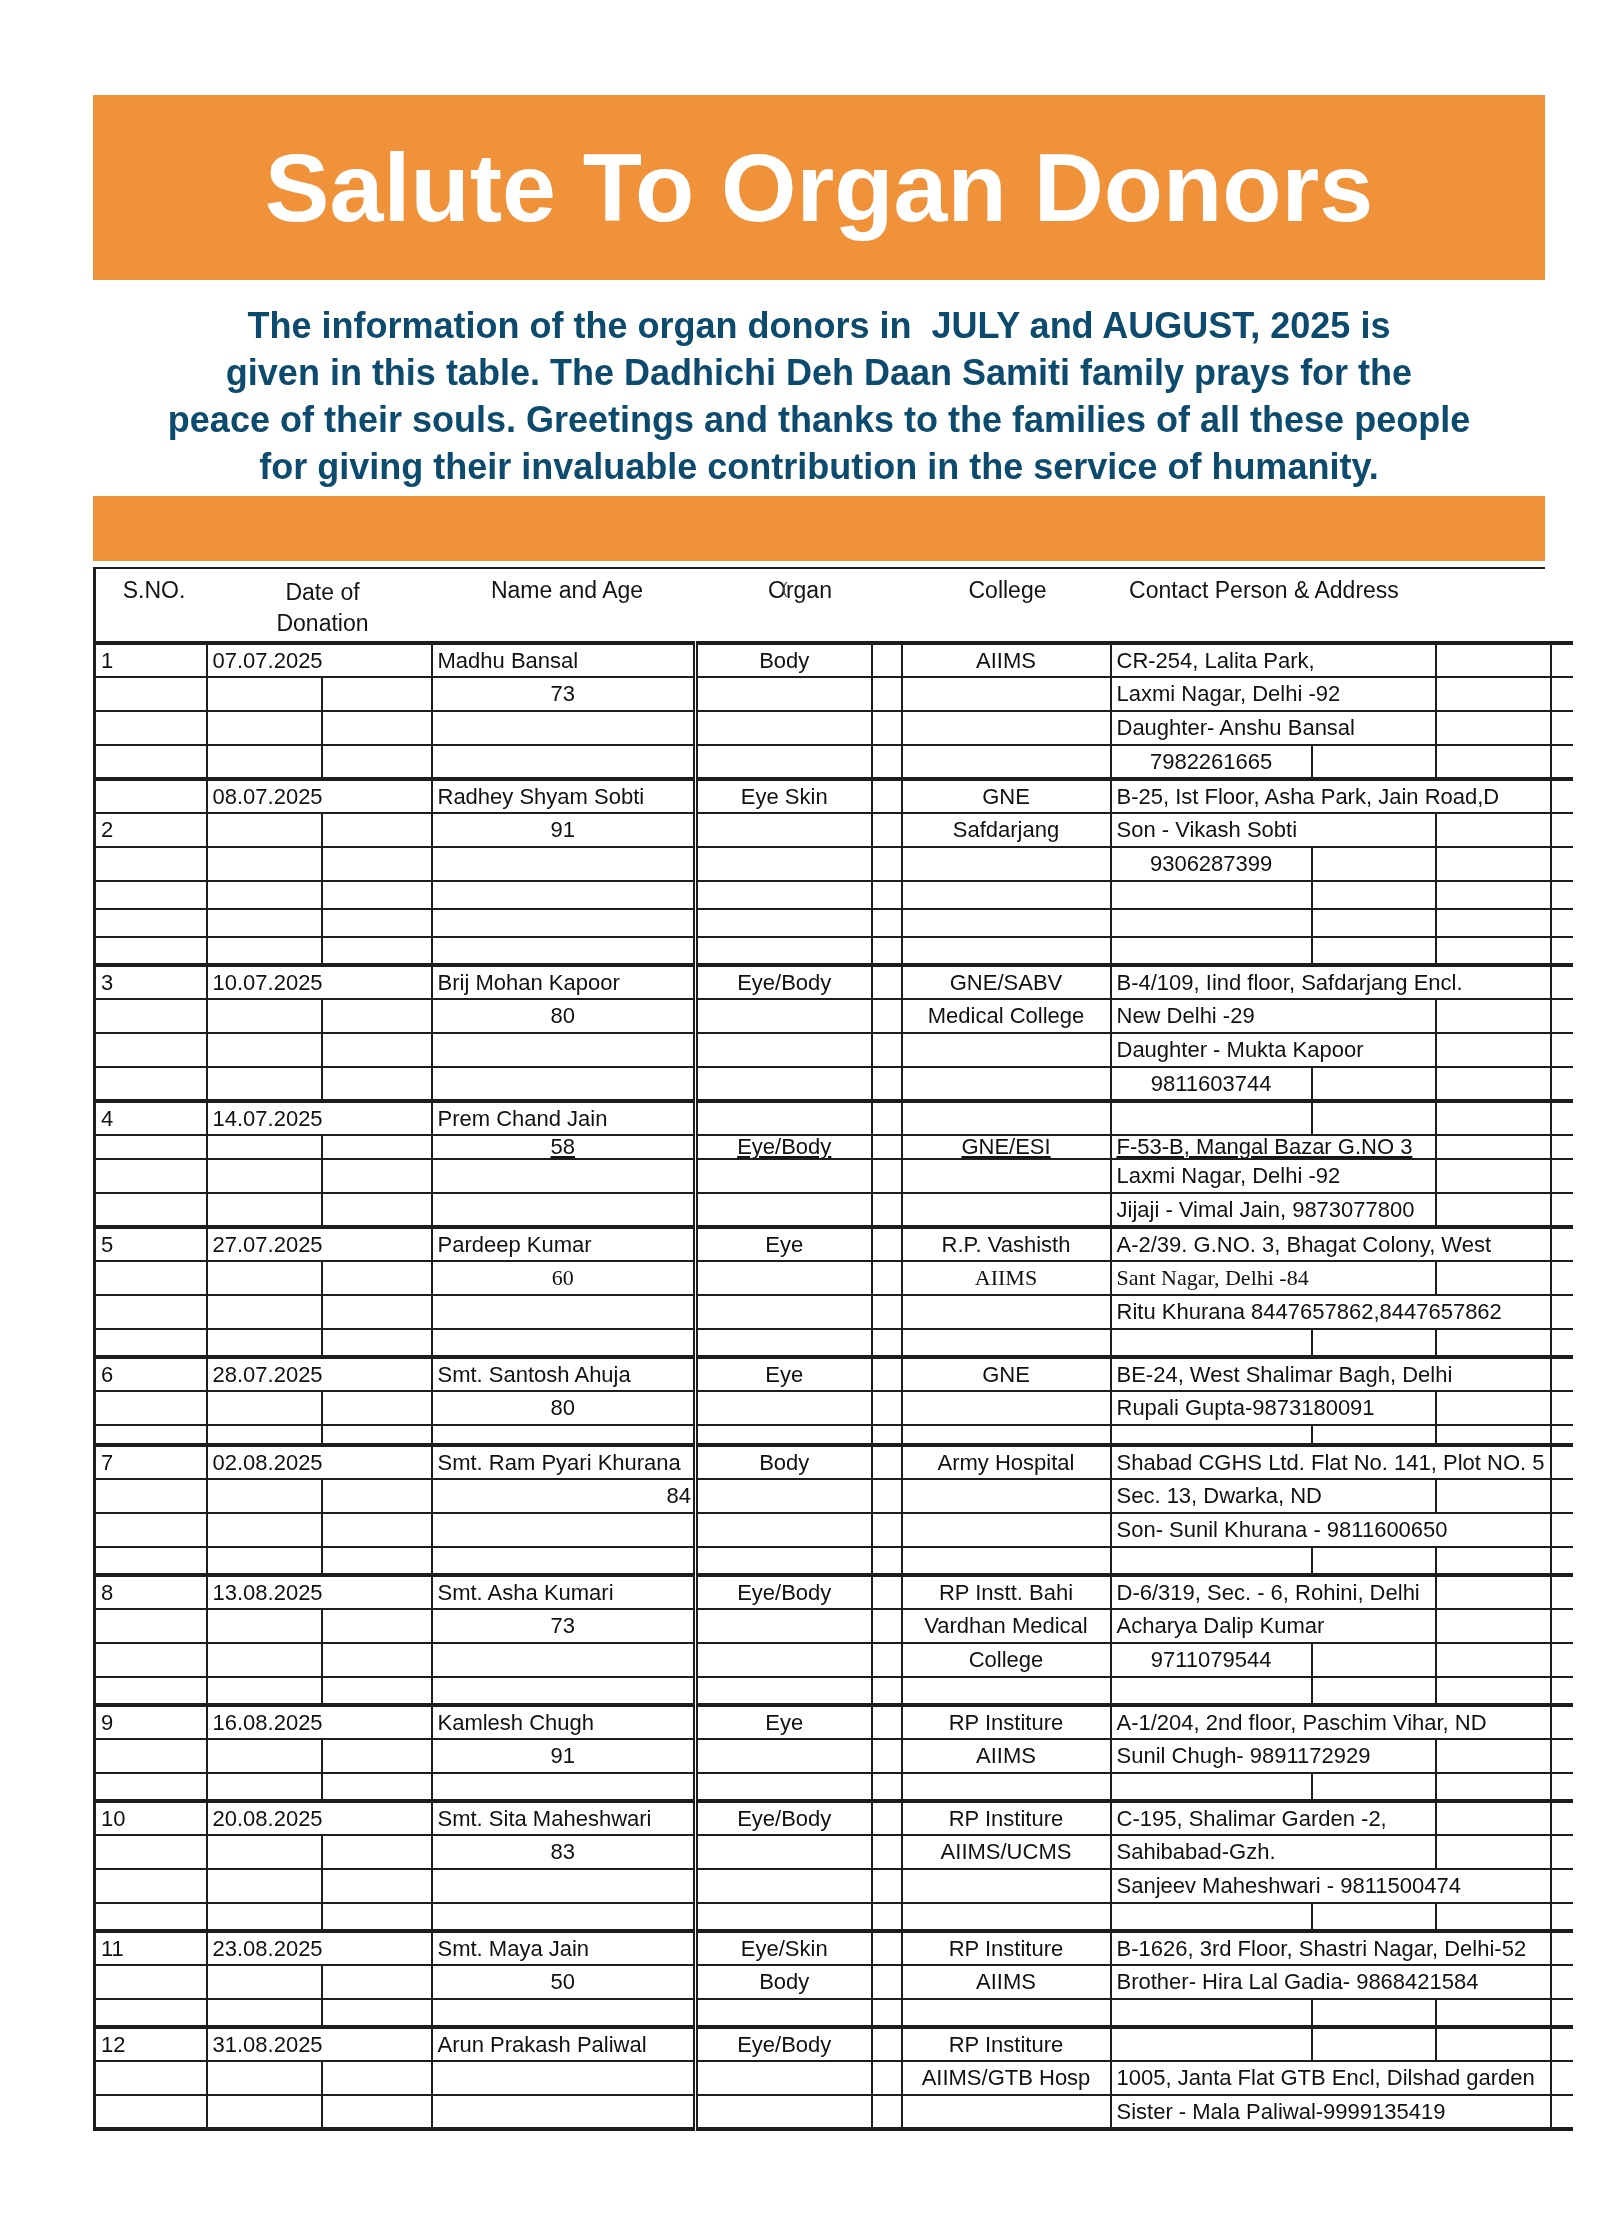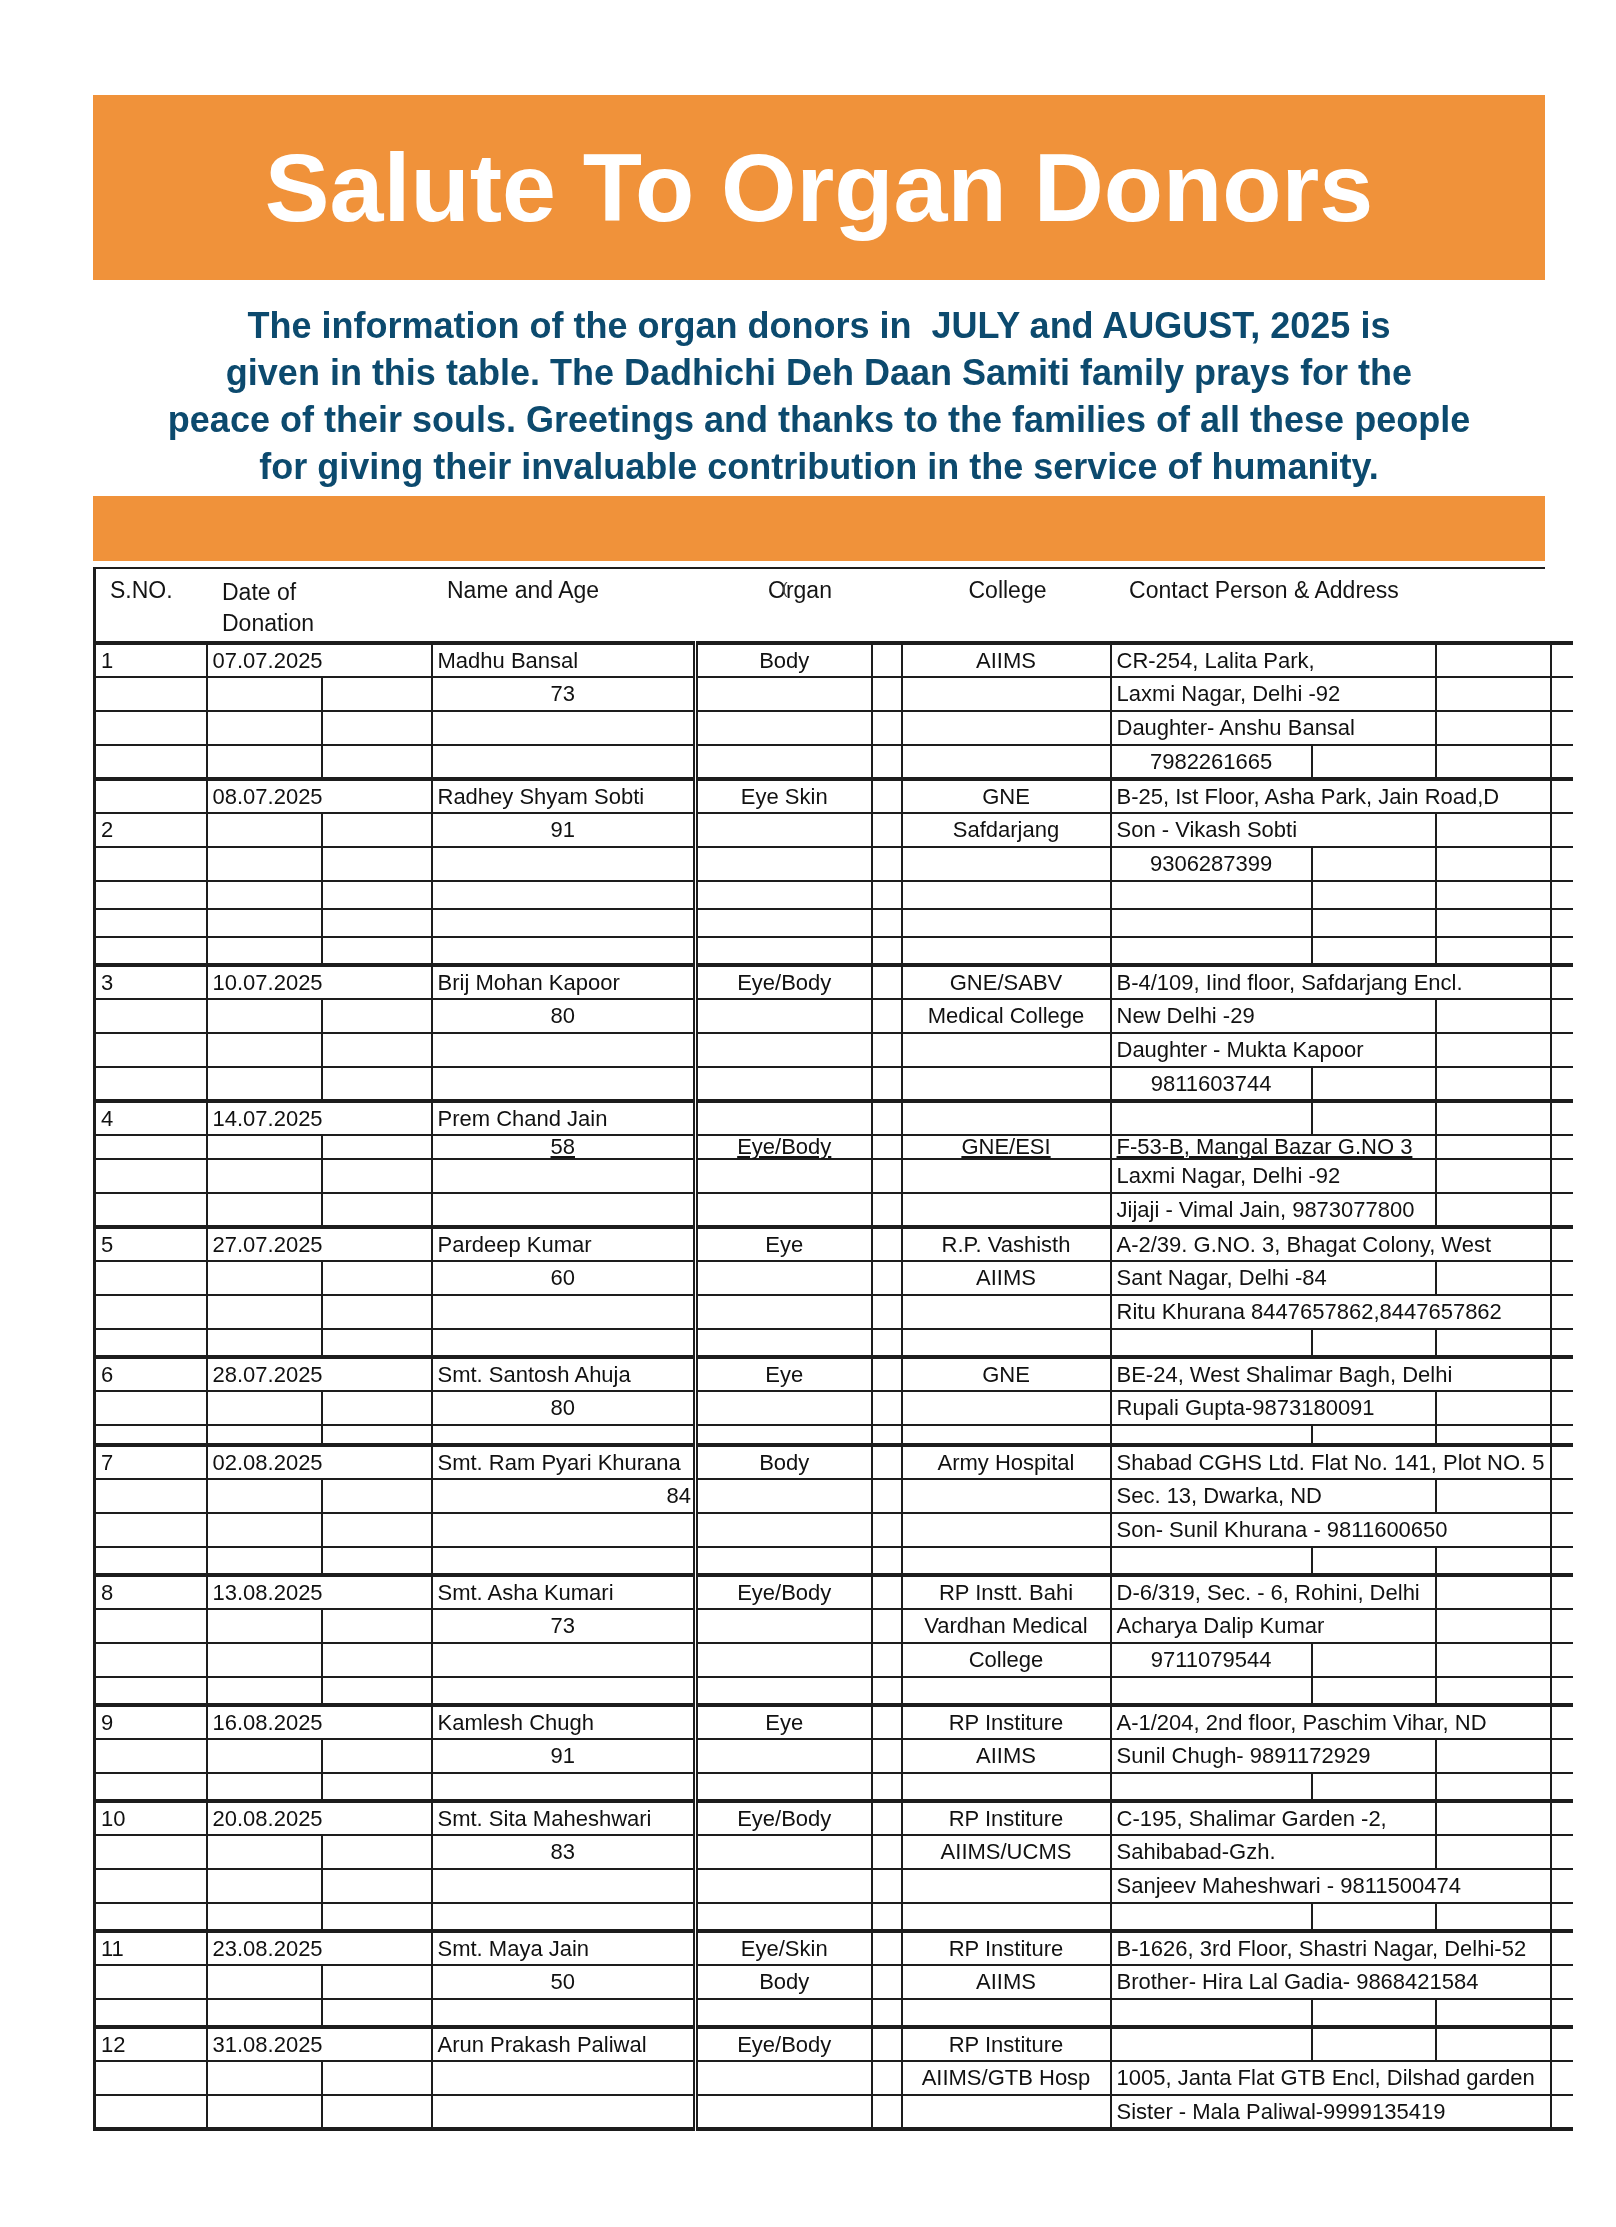--- a/index.html
+++ b/index.html
@@ -11,21 +11,21 @@
   .banner h1{margin:4px;color:#ffffff;font-size:97px;font-weight:bold;letter-spacing:0px;white-space:nowrap;}
 
   .intro{margin:22px auto 0 auto;width:1452px;margin-left:93px;text-align:center;}
   .intro div{font-size:36px;font-weight:bold;line-height:47px;white-space:pre;color:#0c4a6e;}
 
   .band{margin:6px 0 0 93px;width:1452px;height:65px;background:#F0923A;}
 
   .hdr{margin:6px 0 0 93px;width:1452px;height:74px;border-top:2px solid #1d1d1d;border-left:3px solid #1d1d1d;
        display:flex;font-size:23px;box-sizing:border-box;padding-top:8px;}
   .hdr .cell{flex:0 0 auto;box-sizing:border-box;}
-  .hdr .l{text-align:left;padding-left:14px;}
+  .hdr .l{text-align:center;padding-left:4px;}
   .hdr .c{text-align:center;}
   .hdr .two-line span{display:block;line-height:31px;}
   .hdr .tick{position:absolute;font-size:17px;color:#4a4a4a;transform:translate(14px,2px);}
 
   table.grid{border-collapse:collapse;table-layout:fixed;margin-left:93px;
              border-left:3px solid #1d1d1d;border-bottom:4px solid #1d1d1d;}
   table.grid td{border:2px solid #1d1d1d;font-size:22px;padding:0 5px;white-space:nowrap;
                 overflow:visible;line-height:1;color:#111;}
   table.grid tr.sep td{border-top:4px solid #1d1d1d;}
   table.grid td.dbl{border-left:5px double #1d1d1d;}
@@ -303,21 +303,21 @@
         <tr class="sep" style="height: 34px;">
           <td class="a-l">5</td>
           <td colspan="2" class="a-l">27.07.2025</td>
           <td class="a-l">Pardeep Kumar</td>
           <td class="a-c dbl">Eye</td>
           <td class="a-l"></td>
           <td class="a-c">R.P. Vashisth</td>
           <td colspan="3" class="a-l">A-2/39. G.NO. 3, Bhagat Colony, West</td>
           <td class="a-l edge"></td>
         </tr>
-        <tr style="height: 34px;">
+        <tr style="height: 34px; font-family: Liberation Serif, serif;">
           <td class="a-l"></td>
           <td class="a-l"></td>
           <td class="a-l"></td>
           <td class="a-c">60</td>
           <td class="a-l dbl"></td>
           <td class="a-l"></td>
           <td class="a-c">AIIMS</td>
           <td colspan="2" class="a-l">Sant Nagar, Delhi -84</td>
           <td class="a-l"></td>
           <td class="a-l edge"></td>

